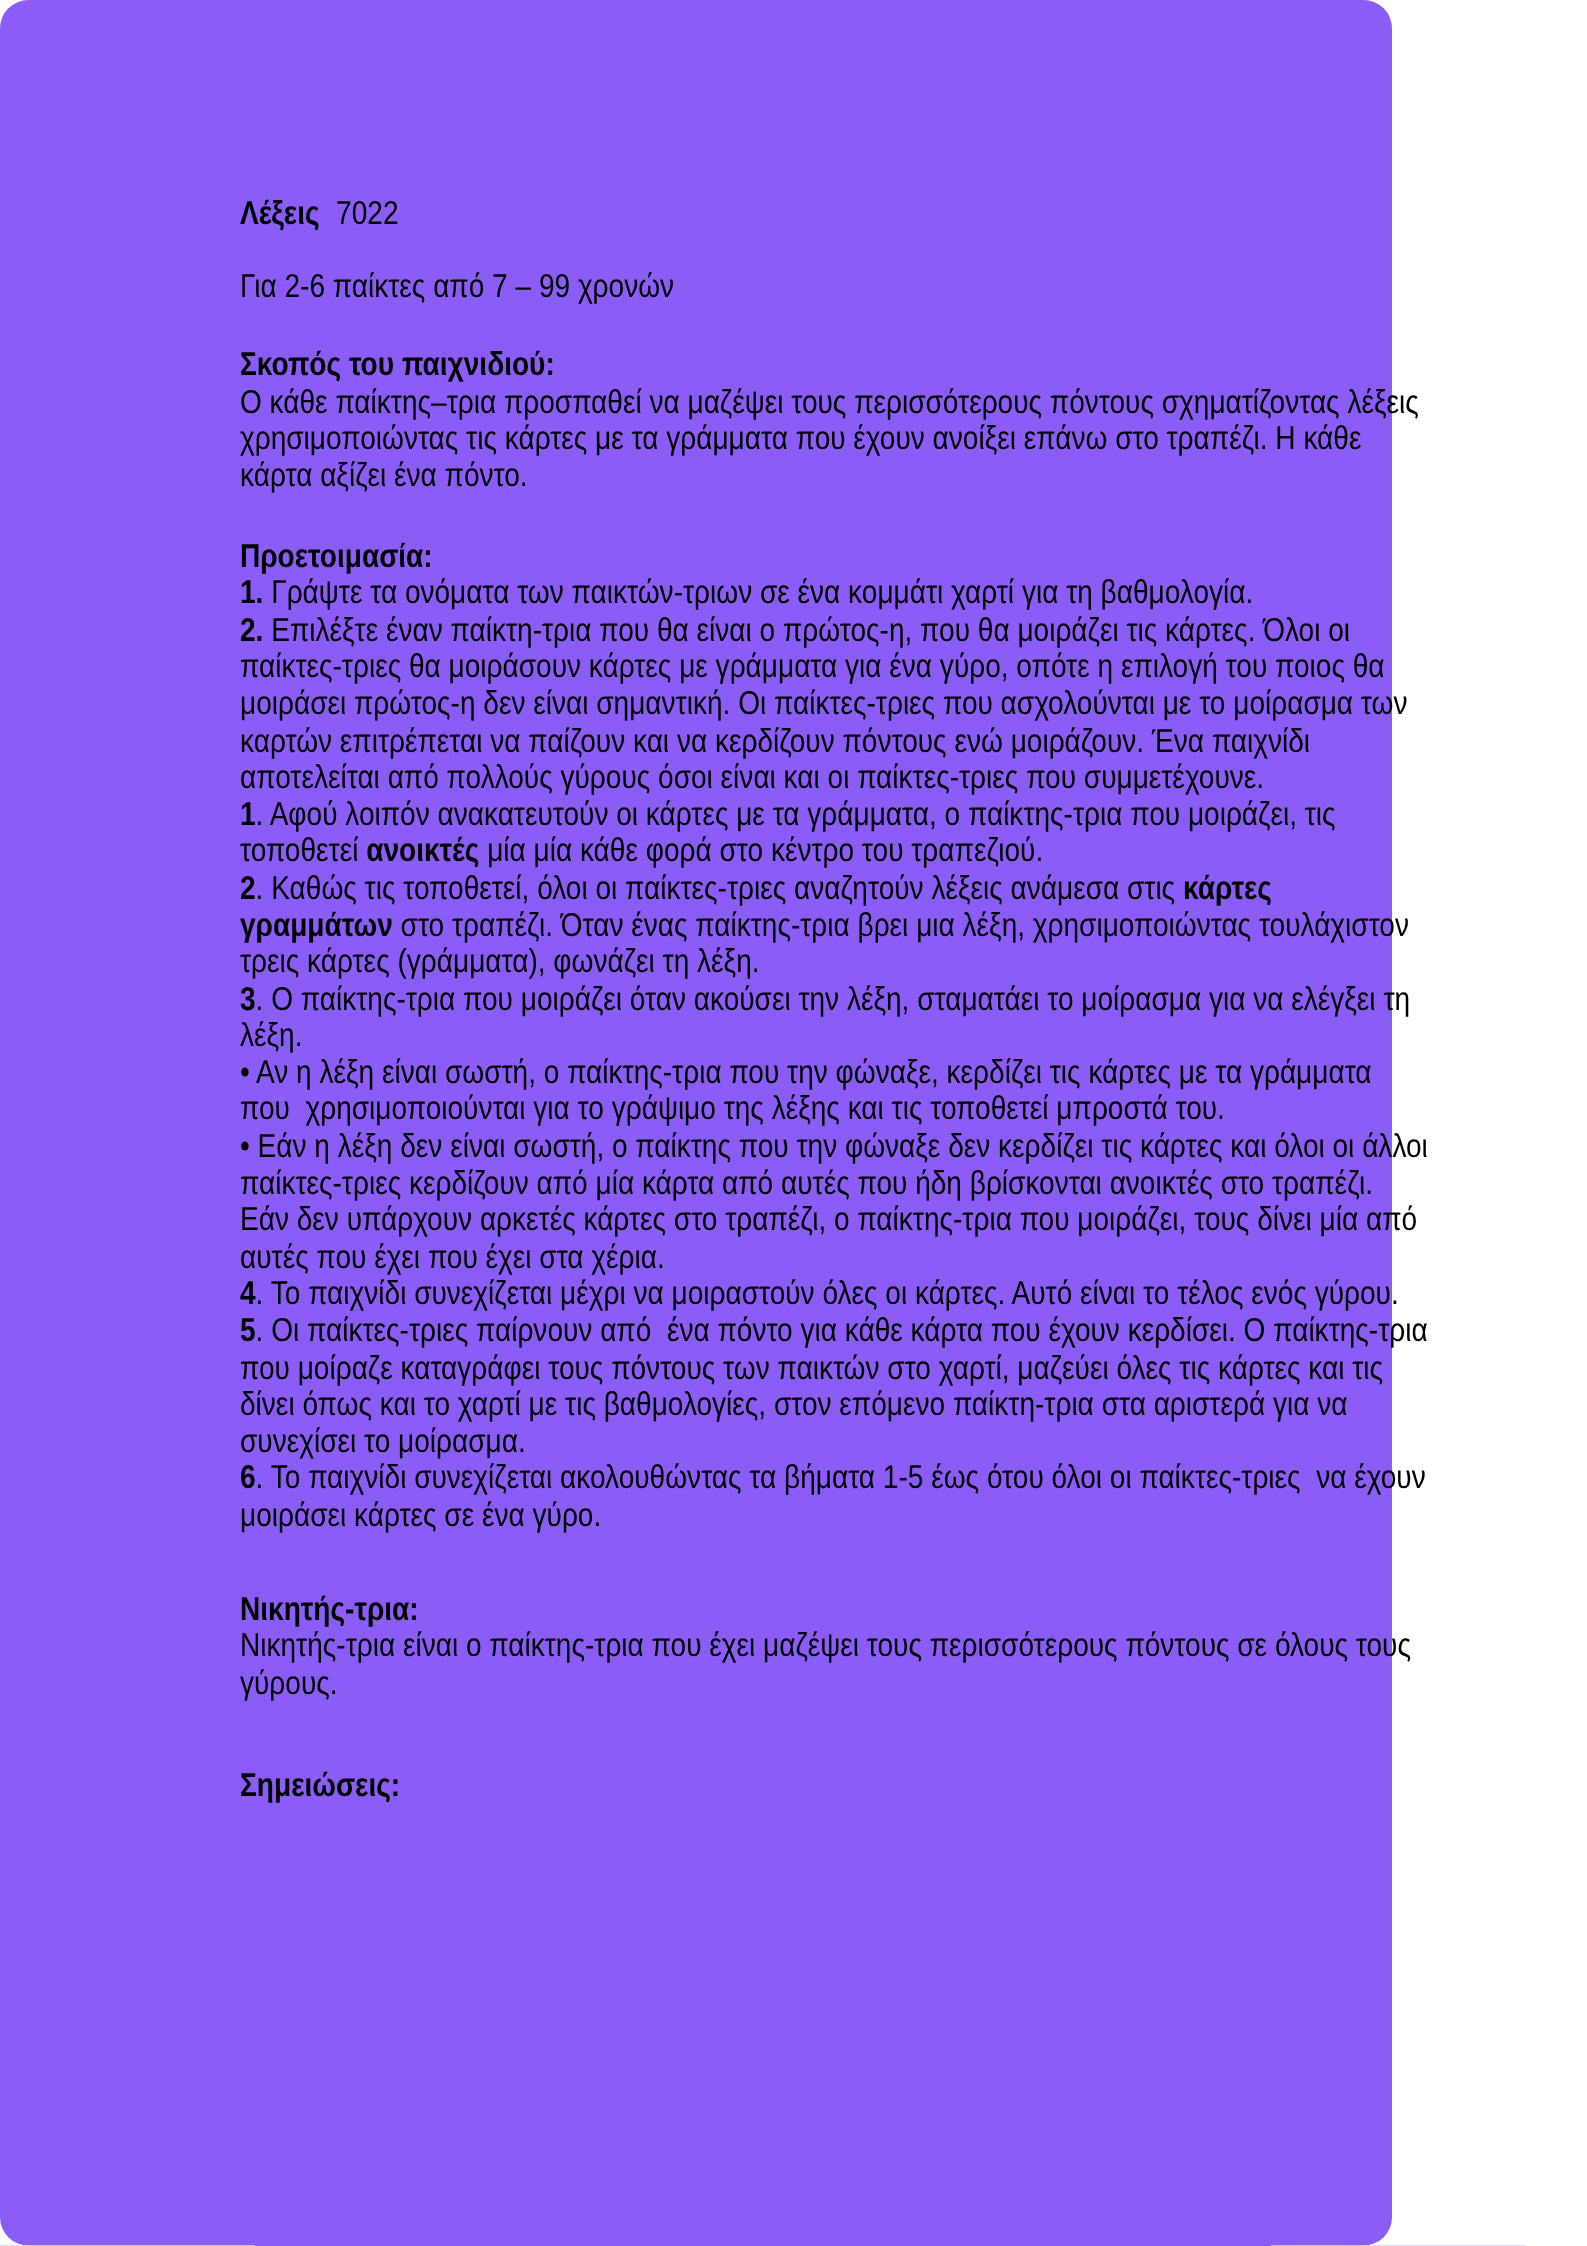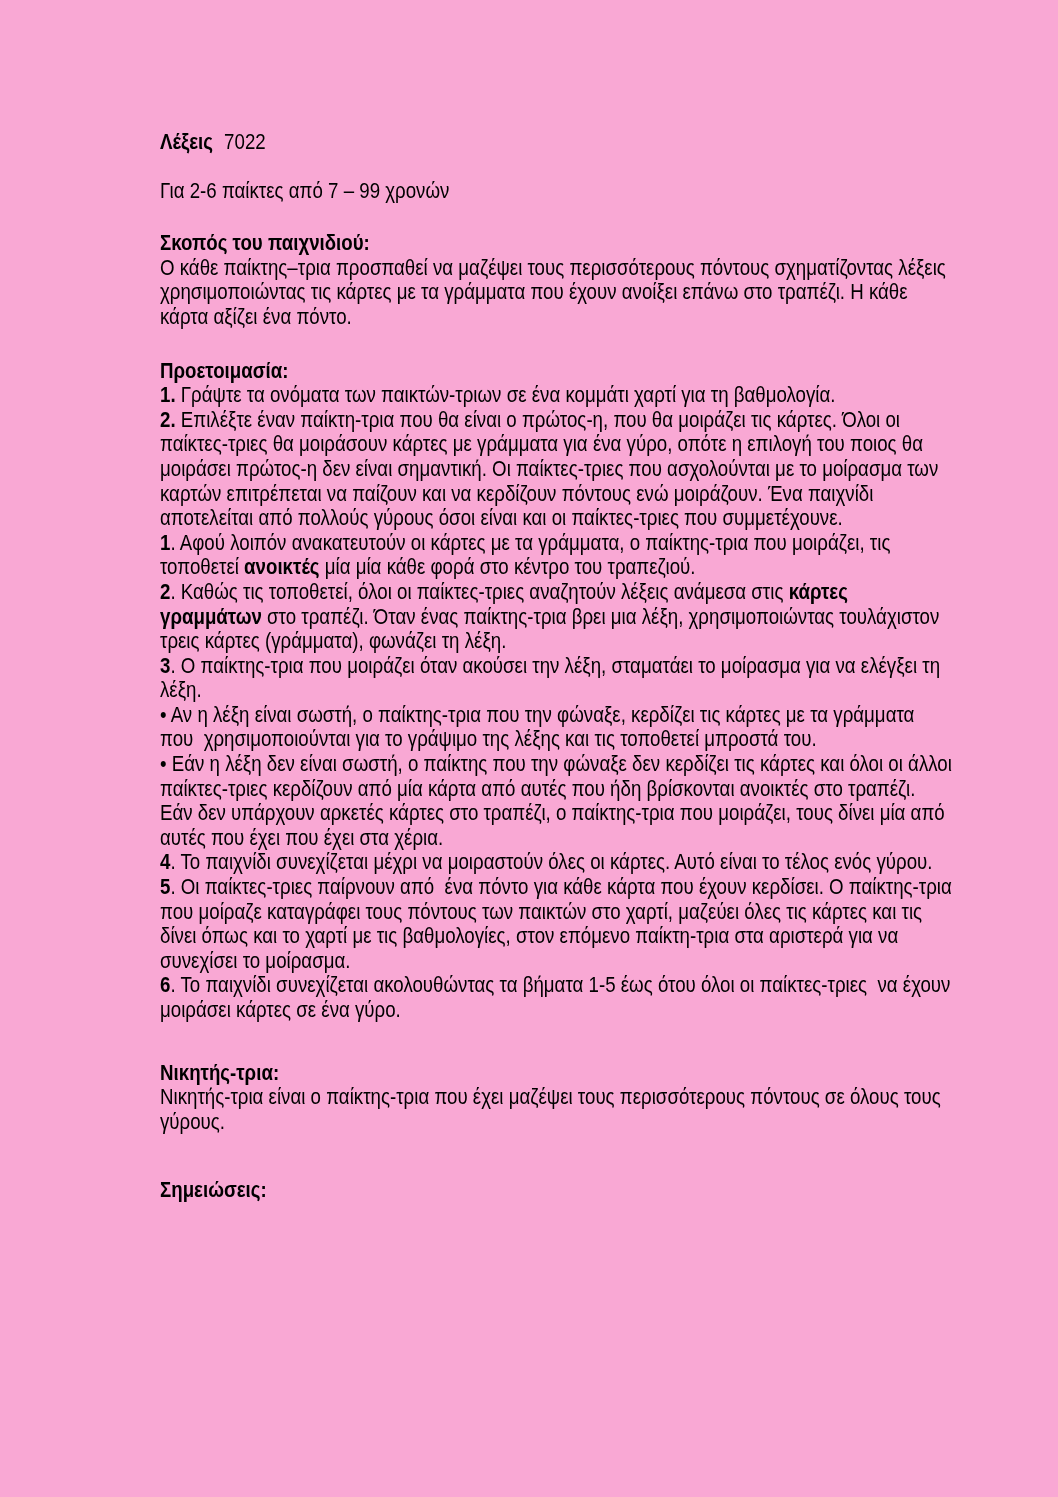--- a/index.html
+++ b/index.html
@@ -3,23 +3,24 @@
 <meta charset="utf-8">
 <style>
   * { margin: 0; padding: 0; box-sizing: border-box; }
   html, body {
     width: 1058px; height: 1497px;
     background: #ffffff;
     overflow: hidden;
   }
   .page {
     position: relative;
-    width: 1058px; height: 1497px;
-    background: #f9a8d4;
+    width: 928px; height: 1497px;
+    background: #8b5cf6;
     color: #000000;
+    border-radius: 19px;
   }
   .content {
     position: absolute;
     left: 160px; top: 130px;
     width: 932px;
     transform: scaleX(0.85);
     transform-origin: 0 0;
     font-family: "Liberation Sans", "DejaVu Sans", sans-serif;
     font-size: 22px;
     line-height: 24.6px;

